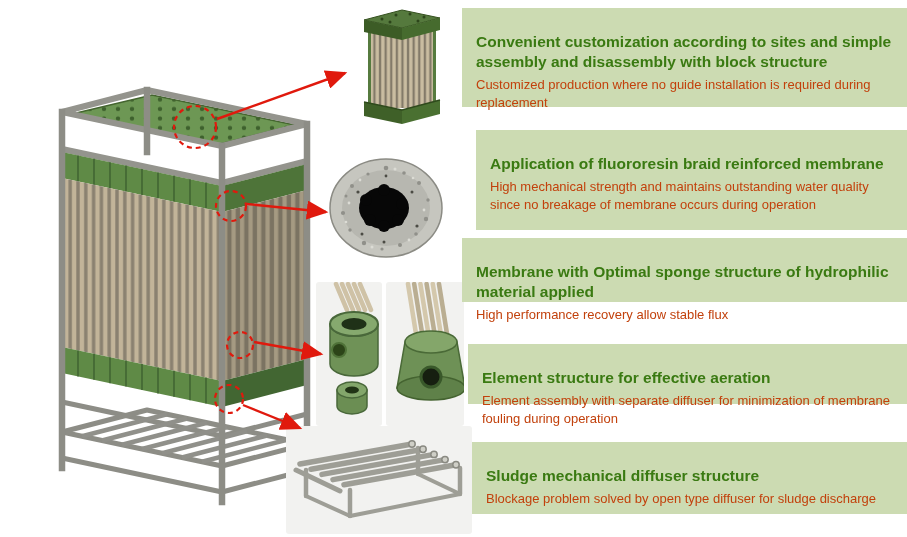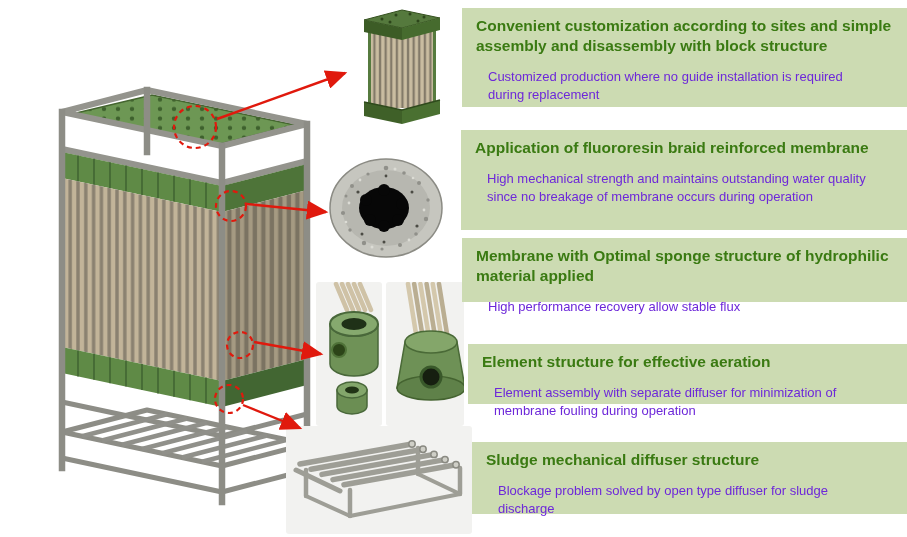--- a/index.html
+++ b/index.html
@@ -4,28 +4,28 @@
 <style>
   html,body{margin:0;padding:0;background:#ffffff;}
   .canvas{
     position:relative;width:907px;height:537px;background:#ffffff;overflow:hidden;
     font-family:"Liberation Sans",sans-serif;
   }
   .abs{position:absolute;}
   svg{display:block;}
   .feature-box{
     position:absolute;right:0;box-sizing:border-box;
-    background:#ccdbb2;padding:8px 14px;
+    background:#ccdbb2;padding:24px 14px;
   }
   .feature-title{
     color:#3a7a12;font-weight:bold;font-size:15.5px;line-height:1.3;
     margin:0 0 4px 0;
   }
   .feature-desc{
-    color:#6d28d9;font-size:13px;line-height:1.35;margin:12px;
+    color:#c2410c;font-size:13px;line-height:1.35;margin:0;
   }
 </style>
 </head>
 <body>
 
 <div class="canvas">
 
   <svg class="abs" style="left:0;top:0" width="345" height="537" viewBox="0 0 345 537">
     <defs>
       <pattern id="pt-front" width="7.8" height="10" patternUnits="userSpaceOnUse">
@@ -269,21 +269,21 @@
       <line x1="254" y1="342" x2="321" y2="354" marker-end="url(#arr)"></line>
       <line x1="243" y1="405" x2="300" y2="428" marker-end="url(#arr)"></line>
     </g>
   </svg>
 
   <div class="feature-box" style="left:462px;top:8px;height:99px">
     <div class="feature-title">Convenient customization according to sites and simple assembly and disassembly with block structure</div>
     <div class="feature-desc">Customized production where no guide installation is required during replacement</div>
   </div>
 
-  <div class="feature-box" style="left:461px;top:130px;height:100px">
+  <div class="feature-box" style="left:476px;top:130px;height:100px">
     <div class="feature-title">Application of fluororesin braid reinforced membrane</div>
     <div class="feature-desc">High mechanical strength and maintains outstanding water quality since no breakage of membrane occurs during operation</div>
   </div>
 
   <div class="feature-box" style="left:462px;top:238px;height:64px">
     <div class="feature-title">Membrane with Optimal sponge structure of hydrophilic material applied</div>
     <div class="feature-desc">High performance recovery allow stable flux</div>
   </div>
 
   <div class="feature-box" style="left:468px;top:344px;height:60px">

